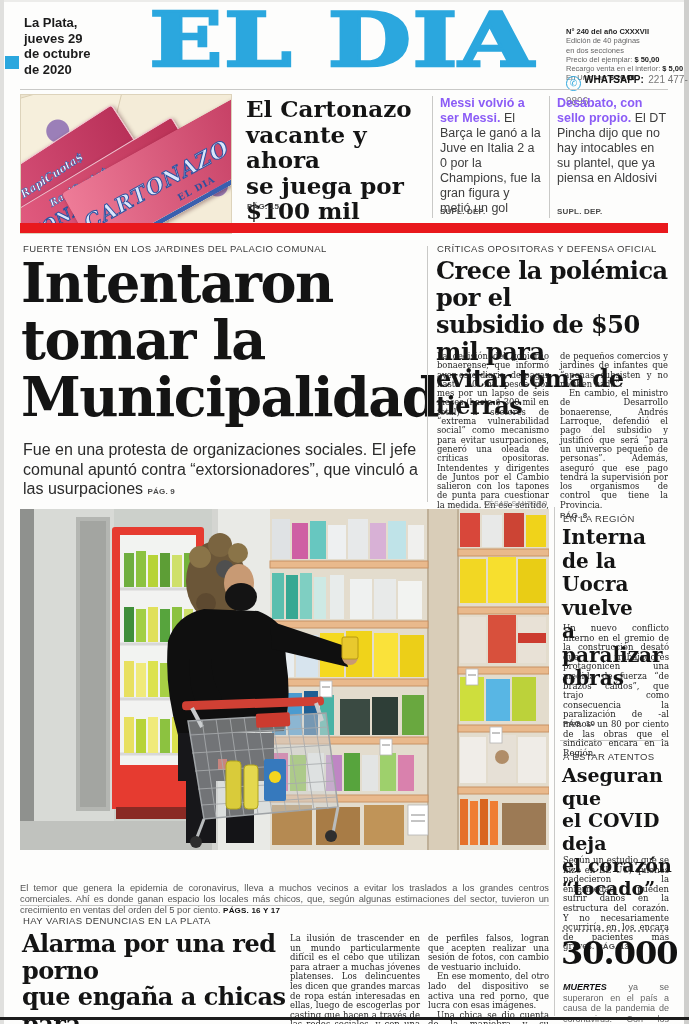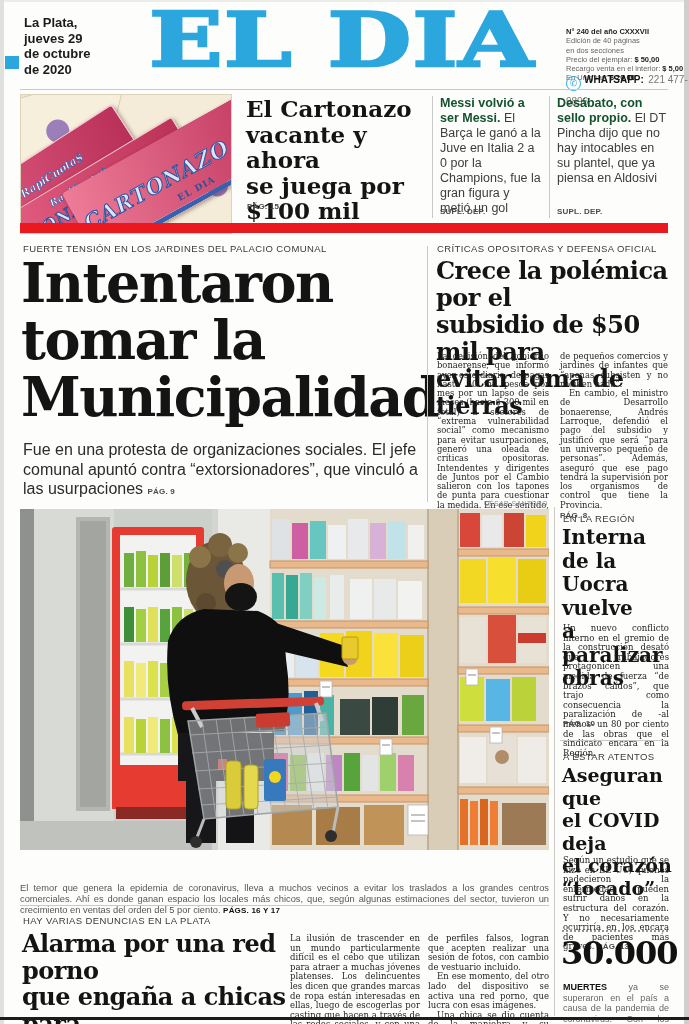--- a/index.html
+++ b/index.html
@@ -28,21 +28,21 @@
           color:#2ba7de;font-size:9px;line-height:13px;text-align:center;vertical-align:-3px;margin-right:3px;}
   
   .cart-art{overflow:hidden;background:#ede4cf;border:1px solid #ddd3bb;}
   .note{position:absolute;background:#f6efdc;border:1px solid #d9cdb2;}
   .card{position:absolute;border-radius:4px;box-shadow:1px 2px 4px rgba(60,10,20,.4);}
   .cardtxt{font-family:"DejaVu Serif",serif;font-weight:bold;font-style:italic;
            color:#d9e6fb;-webkit-text-stroke:1px #2d4f9e;letter-spacing:1px;display:inline-block;}
   .brandtxt{font-family:"DejaVu Serif",serif;font-weight:bold;font-style:italic;
             color:#eef4ff;-webkit-text-stroke:.5px #2d4f9e;display:inline-block;}
   .promoTxt{font-size:12.5px;line-height:15px;color:#3d3d3d;}
-  .promoTxt b{color:#14532d;text-align:center;}
+  .promoTxt b{color:#8b5cf6;text-align:center;}
   .deck{font-size:16px;line-height:19.5px;color:#2b2b2b;}
   .statnum{font-family:"DejaVu Serif",serif;font-weight:bold;font-size:32px;letter-spacing:-1px;color:#111;text-align:center;}
   .dotted{border-top:2px dotted #949494;}
 </style>
 </head>
 <body>
 
 <div class="page">
 
   <div class="abs dateblock prewrap" style="left:24px;top:15px;width:100px;">La Plata,
@@ -354,21 +354,21 @@
 el COVID deja
 el corazón
 “tocado”</div>
   <div class="abs bodyserif2" style="left:563px;top:856px;width:106px;">
     <span>Según un estudio que se hizo en EE UU, quienes padecieron la enfermedad pueden sufrir daños en la estructura del corazón. Y no necesariamente ocurriría en los encara de pacientes más graves. </span><span class="pageref">PÁG. 13</span>
   </div>
 
   <div class="abs dotted" style="left:562px;top:930px;width:106px;"></div>
   <div class="abs statnum" style="left:561px;top:934px;">30.000</div>
   <div class="abs" style="left:563px;top:982px;width:106px;font-size:9px;line-height:10.6px;color:#666;text-align:justify;">
-    <b style="color:#111;">MUERTES</b><span> ya se superaron en el país a causa de la pandemia de coronavirus. Con los decesos de ayer, ahora suman 30.071 </span>
+    <b style="color:#111;font-style:italic;">MUERTES</b><span> ya se superaron en el país a causa de la pandemia de coronavirus. Con los decesos de ayer, ahora suman 30.071 </span>
   </div>
 
   <div class="abs hrule" style="left:20px;top:905px;width:529px;"></div>
   <div class="abs kicker" style="left:23px;top:915px;">HAY VARIAS DENUNCIAS EN LA PLATA</div>
   <div class="abs serifH" style="left:22px;top:931px;width:268px;font-size:24px;line-height:26.5px;letter-spacing:-0.5px;">Alarma por una red porno
 que engaña a chicas para
 fotografiarlas sin ropa</div>
   <div class="abs bodyserif2" style="left:290px;top:934px;width:130px;">La ilusión de trascender en un mundo particularmente difícil es el cebo que utilizan para atraer a muchas jóvenes platenses. Los delincuentes les dicen que grandes marcas de ropa están interesadas en ellas, luego de escogerlas por casting que hacen a través de las redes sociales, y con una facilidad asombrosa, des-</div>
   <div class="abs" style="left:428px;top:934px;width:121px;">
     <div class="bodyserif2">de perfiles falsos, logran que acepten realizar una sesión de fotos, con cambio de vestuario incluido.</div>

